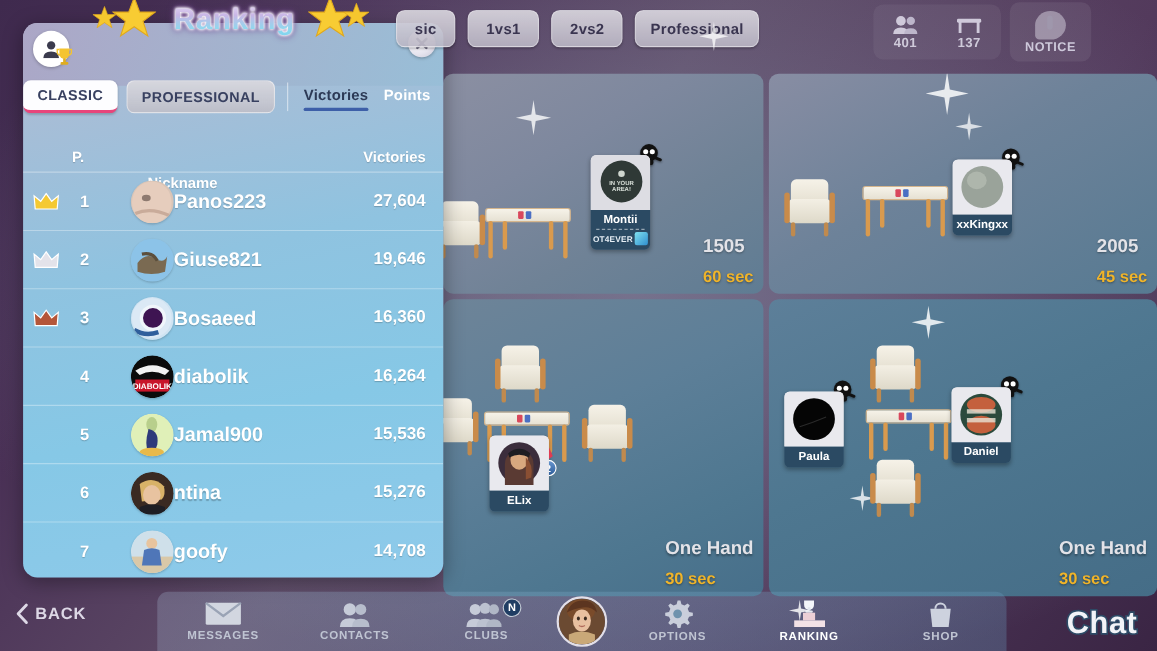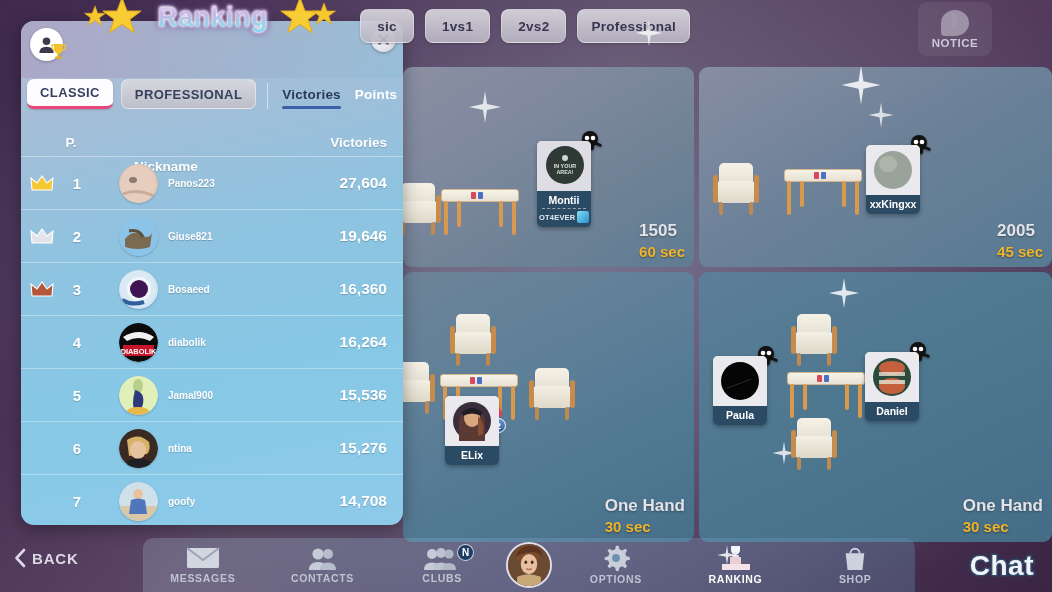--- a/index.html
+++ b/index.html
@@ -98,21 +98,21 @@
     position: absolute; right: 9px; bottom: 7px;
     text-align: left; line-height: 1.05;
   }
   .tinfo .tname {
     font-size: 17px; font-weight: bold; color: #e3e3e8;
     text-shadow: 0 1px 2px rgba(0,0,0,.35);
   }
   .tinfo .ttime {
     font-size: 15px; font-weight: bold; color: #f0b429;
     text-shadow: 0 1px 2px rgba(0,0,0,.4);
-    margin-top: 4px;
+    margin-top: 11px;
   }
 
   
   .chair {
     position: absolute;
     width: 46px; height: 52px;
   }
   .chair .seat {
     position: absolute; left: 3px; top: 18px; width: 40px; height: 22px;
     background: linear-gradient(180deg,#f3efe4,#ded9c9); border-radius: 5px;
@@ -248,21 +248,21 @@
     width: 25px; height: 25px; border-radius: 50%;
     background: radial-gradient(circle at 35% 32%, #ffffff 0%, #e6e4ee 60%, #c9c6d6 100%);
     display: flex; align-items: center; justify-content: center;
     box-shadow: 0 1px 3px rgba(0,0,0,.3);
     cursor: pointer;
   }
   .close-btn svg { display: block; }
 
   .tabs-row {
     position: absolute; top: 46px; left: 0; width: 382px; height: 42px;
-    display: flex; align-items: flex-end; padding-left: 6px; gap: 8px;
+    display: flex; align-items: center; gap: 8px;
     z-index: 6;
   }
   .mode-tab {
     height: 30px; padding: 0 13px;
     display: flex; align-items: center; justify-content: center;
     border-radius: 7px;
     font-size: 13px; font-weight: bold; color: #384060;
     letter-spacing: .4px;
     cursor: pointer;
   }
@@ -315,22 +315,22 @@
     font-size: 15px; font-weight: bold; color: #ffffff;
     text-shadow: 0 1px 1px rgba(0,0,0,.22);
   }
   .row .r-av {
     width: 39px; height: 39px; border-radius: 50%;
     margin-left: 28px;
     overflow: hidden; flex: 0 0 auto;
     box-shadow: 0 1px 2px rgba(0,0,0,.2);
   }
   .row .r-nick {
-    flex: 1; padding-left: 10px;
-    font-size: 10px; font-weight: bold; color: #ffffff;
+    flex: 1; padding-left: 0;
+    font-size: 18px; font-weight: bold; color: #ffffff;
     text-shadow: 0 1px 1px rgba(0,0,0,.22);
     white-space: nowrap;
   }
   .row .r-val {
     width: 112px; text-align: right; padding-right: 16px;
     font-size: 15.5px; font-weight: bold; color: #ffffff;
     text-shadow: 0 1px 1px rgba(0,0,0,.22);
   }
 
   
@@ -668,20 +668,39 @@
         <span>2vs2</span>
       </div>
       <svg class="spark" style="left:274px; top:10px;" width="30" height="30" viewBox="0 0 36 36">
         <path d="M18 2 L20 15 L34 18 L20 21 L18 34 L16 21 L2 18 L16 15 Z" fill="rgba(255,255,255,.8)"></path>
       </svg>
       <div class="filter-btn pro">
         <span>Professional</span>
       </div>
     </div>
 
+    <div class="counters">
+      <div class="counter">
+        <svg width="24" height="18" viewBox="0 0 24 18">
+          <circle cx="8" cy="6" r="4.4" fill="#cfc9da"></circle>
+          <path d="M1 18 q0 -6 7 -6 q7 0 7 6 z" fill="#cfc9da"></path>
+          <circle cx="17" cy="6" r="3.8" fill="#bdb6cb"></circle>
+          <path d="M11 18 q0 -5.4 6 -5.4 q6 0 6 5.4 z" fill="#bdb6cb"></path>
+        </svg>
+        <span class="counter-num">401</span>
+      </div>
+      <div class="counter">
+        <svg width="24" height="18" viewBox="0 0 24 18">
+          <rect x="1" y="4" width="22" height="3.6" rx="1.2" fill="#cfc9da"></rect>
+          <rect x="2.5" y="7" width="2.6" height="10" fill="#cfc9da"></rect>
+          <rect x="18.9" y="7" width="2.6" height="10" fill="#cfc9da"></rect>
+        </svg>
+        <span class="counter-num">137</span>
+      </div>
+    </div>
 
     <div class="notice-btn">
       <div class="notice-bubble"></div>
       <span class="notice-label">NOTICE</span>
     </div>
   </div>
 
   <div class="panel">
     <div class="panel-head">
       <div class="panel-avatar">

